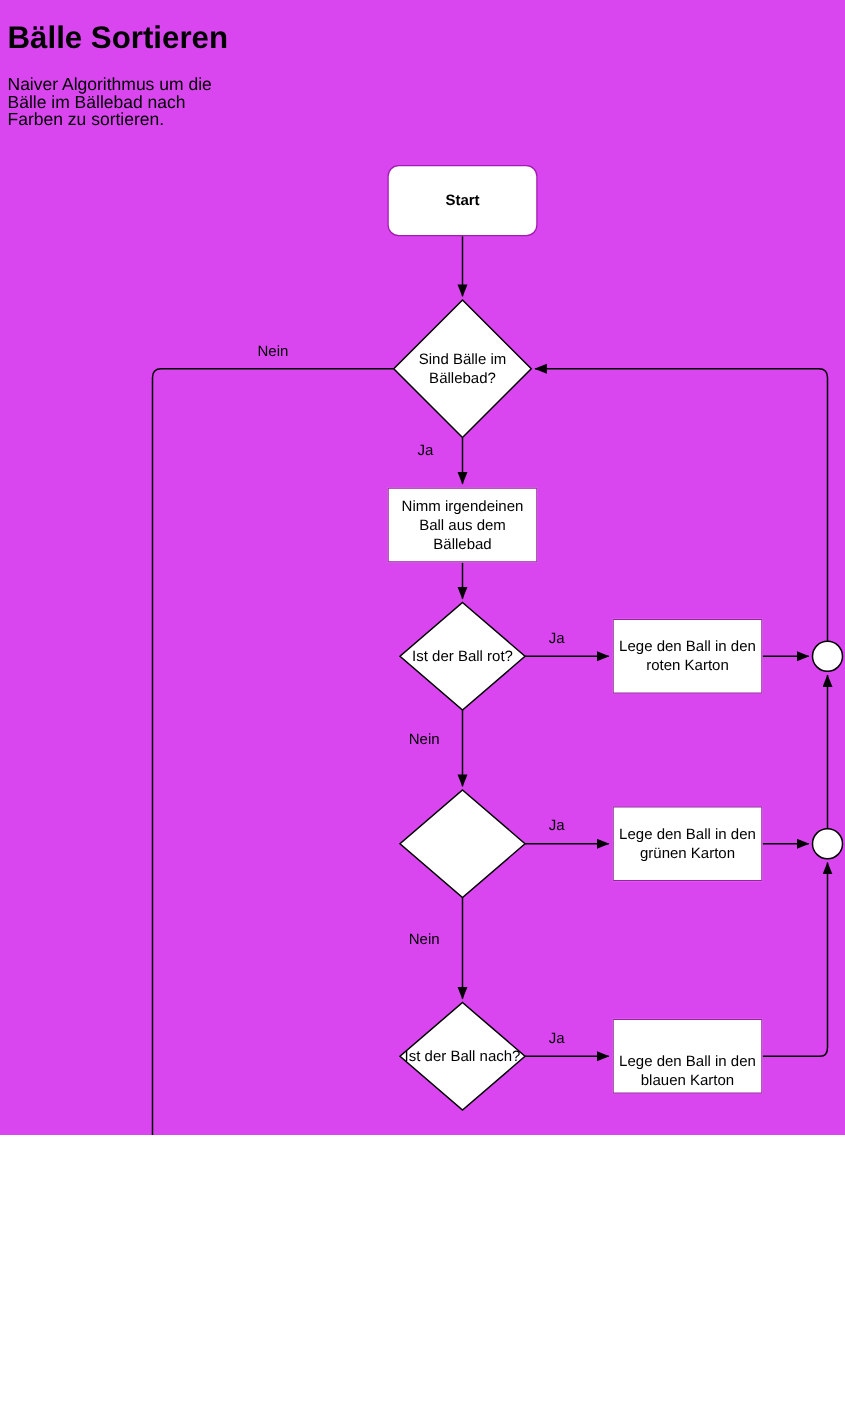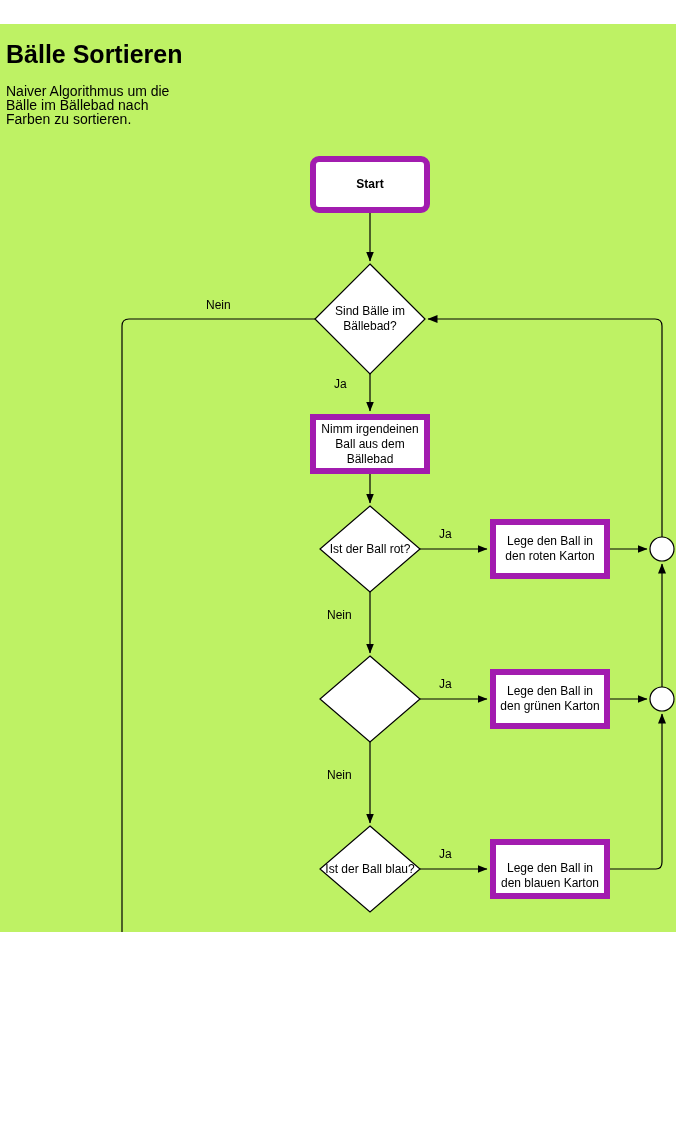--- a/index.html
+++ b/index.html
@@ -1,32 +1,32 @@
 <!DOCTYPE html>
 <html><head>
 <meta charset="utf-8">
 <style>
   html, body { margin:0; padding:0; background:#ffffff; }
   body { font-family:"Liberation Sans", sans-serif; color:#000000; }
-  .canvas { position:relative; width:676px; height:908px; background:#bef264; overflow:hidden;margin-top:24px; }
+  .canvas { position:relative; width:676px; height:908px; background:#d946ef; overflow:hidden; }
 
   .title {
     position:absolute; left:6px; top:16px;
     font-size:25px; font-weight:bold; white-space:nowrap;
   }
   .subtitle {
     position:absolute; left:6px; top:60px; width:182px;
     font-size:14px; line-height:14px;
   }
 
   svg.connectors { position:absolute; left:0; top:0; }
 
   .node {
     position:absolute; box-sizing:border-box;
-    background:#ffffff; border:6px solid #a21caf;
+    background:#ffffff; border:1px solid #a21caf;
     display:flex; align-items:center; justify-content:center;
     text-align:center; font-size:12px; line-height:15px;
     padding:2px 3px;
   }
   .terminator { border-radius:9px; font-weight:bold; }
 
   .diamond-label {
     position:absolute; display:flex; align-items:center; justify-content:center;
     text-align:center; font-size:12px; line-height:15px;
   }
@@ -96,21 +96,21 @@
   <div class="node" style="left:490px; top:815px; width:120px; height:60px;align-items:flex-end;">
     <span>Lege den Ball in den blauen Karton</span>
   </div>
 
   <div class="node terminator" style="left:310px; top:1102px; width:120px; height:57px;border-radius:20px;">
     <span>Ende</span>
   </div>
 
   <div class="diamond-label" style="left:320px; top:482px; width:100px; height:86px;">Ist der Ball rot?</div>
   <div class="diamond-label" style="left:325px; top:240px; width:90px; height:110px;">Sind Bälle im Bällebad?</div>
-  <div class="diamond-label" style="left:315px; top:802px; width:110px; height:86px;">Ist der Ball blau?</div>
+  <div class="diamond-label" style="left:315px; top:802px; width:110px; height:86px;">Ist der Ball nach?</div>
 
   <div class="edge-label" style="left:206px; top:274px;">Nein</div>
   <div class="edge-label" style="left:334px; top:353px;">Ja</div>
   <div class="edge-label" style="left:439px; top:503px;">Ja</div>
   <div class="edge-label" style="left:327px; top:584px;">Nein</div>
   <div class="edge-label" style="left:439px; top:653px;">Ja</div>
   <div class="edge-label" style="left:327px; top:744px;">Nein</div>
   <div class="edge-label" style="left:439px; top:823px;">Ja</div>
 
 </div>

